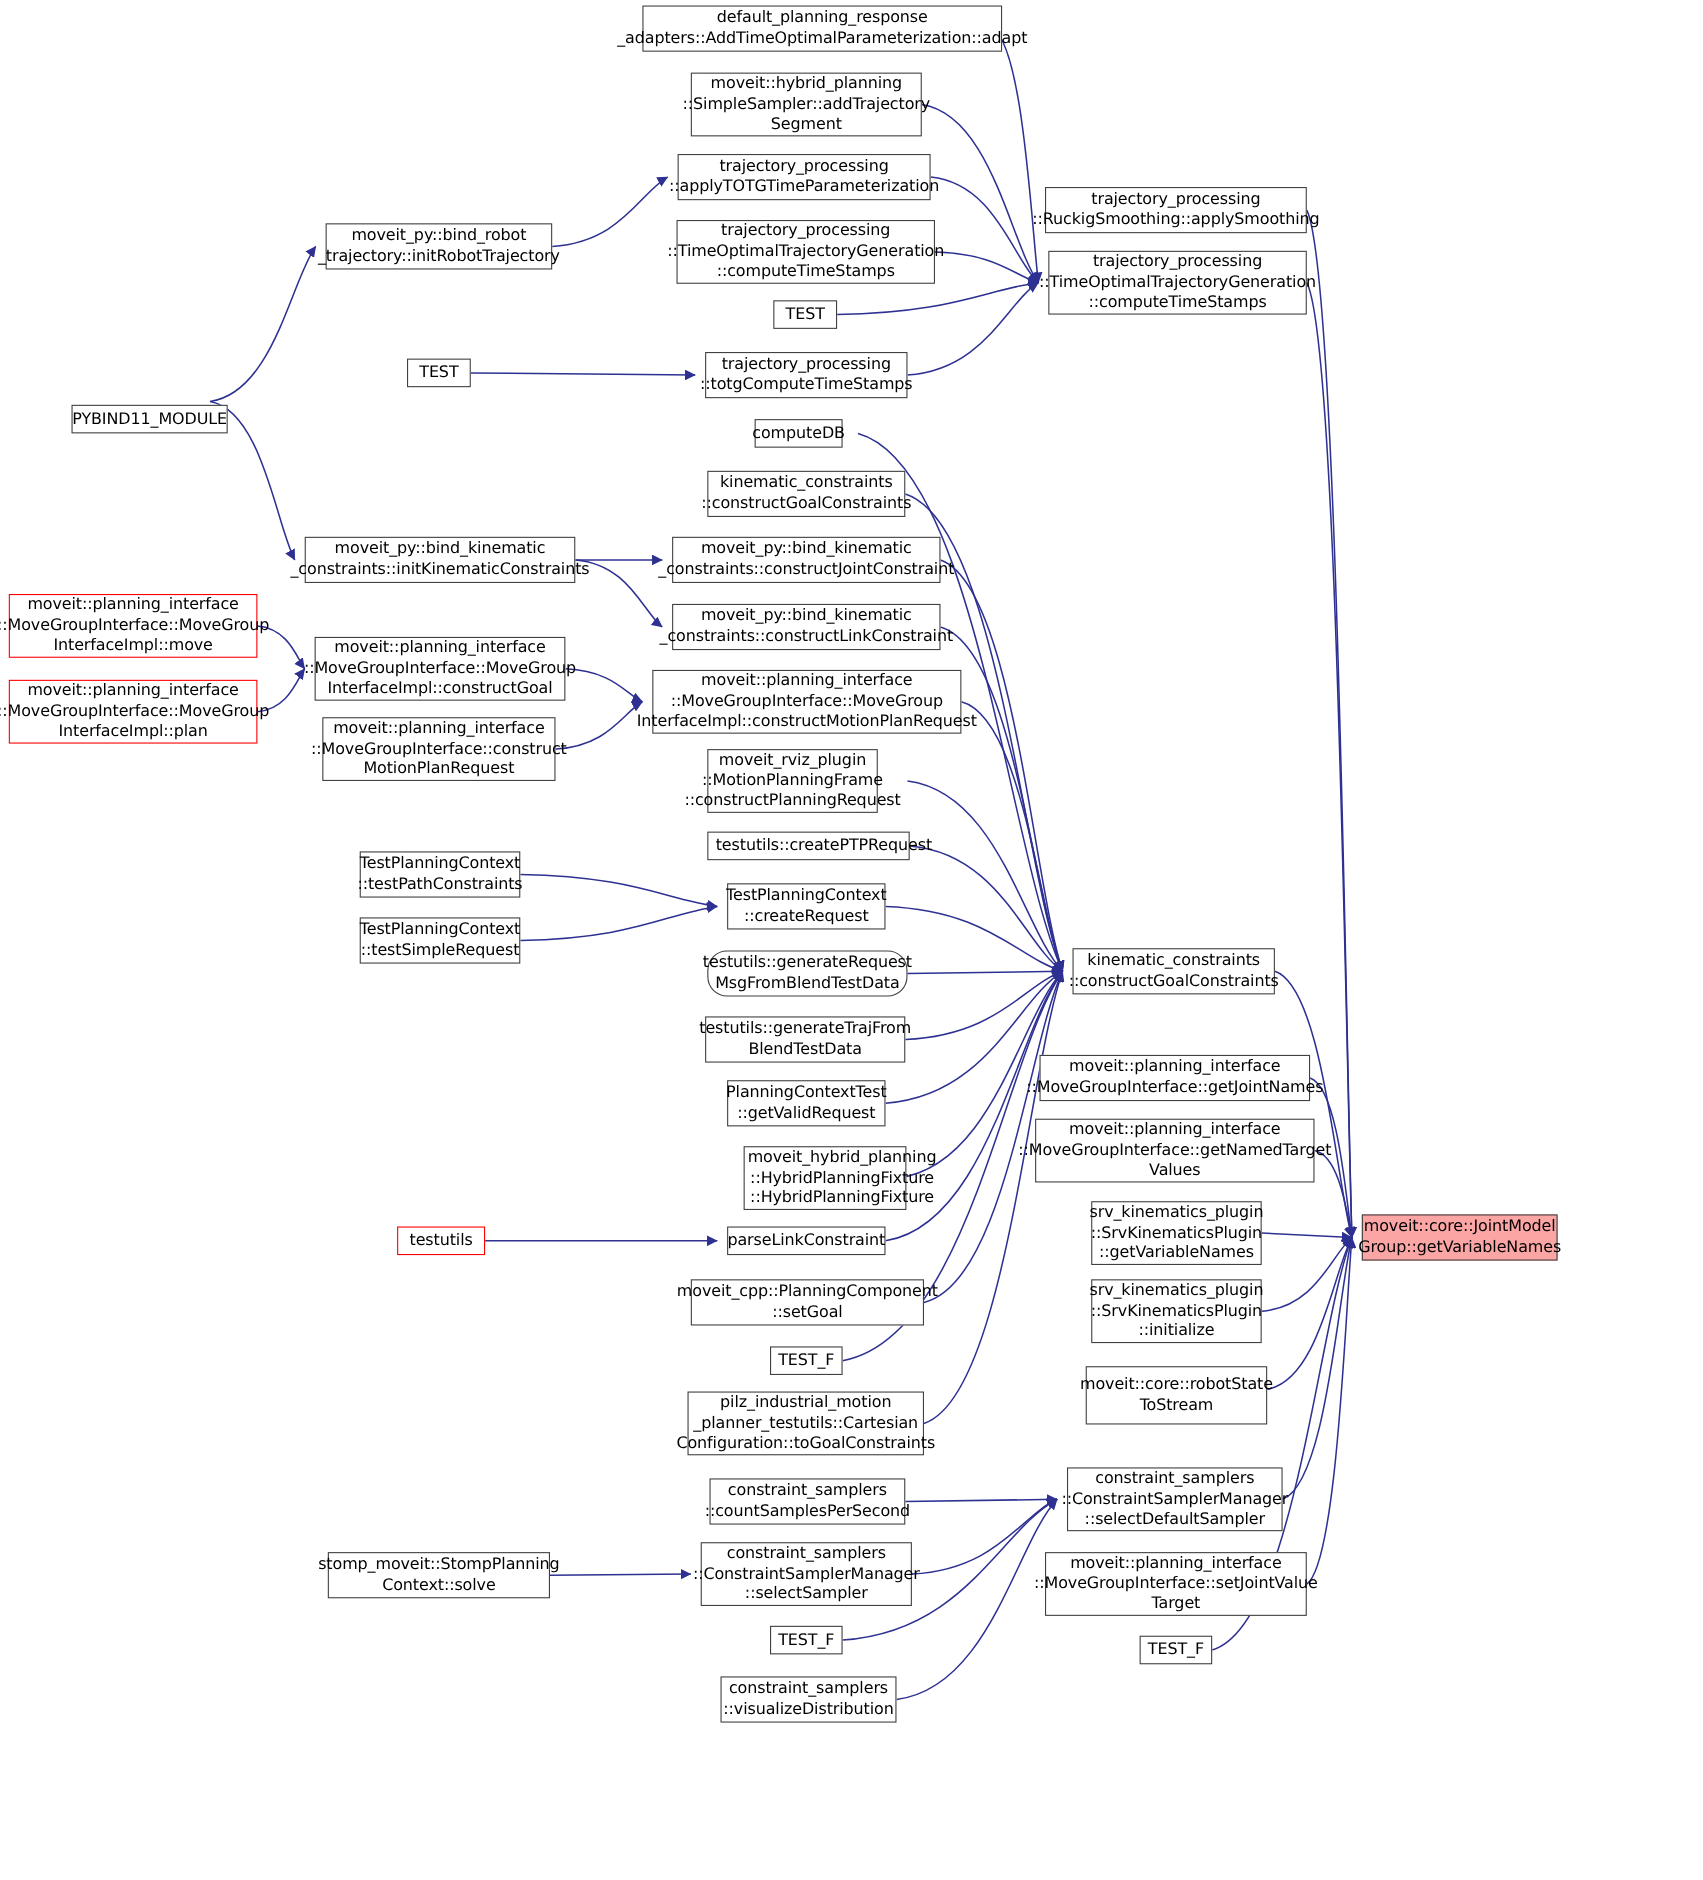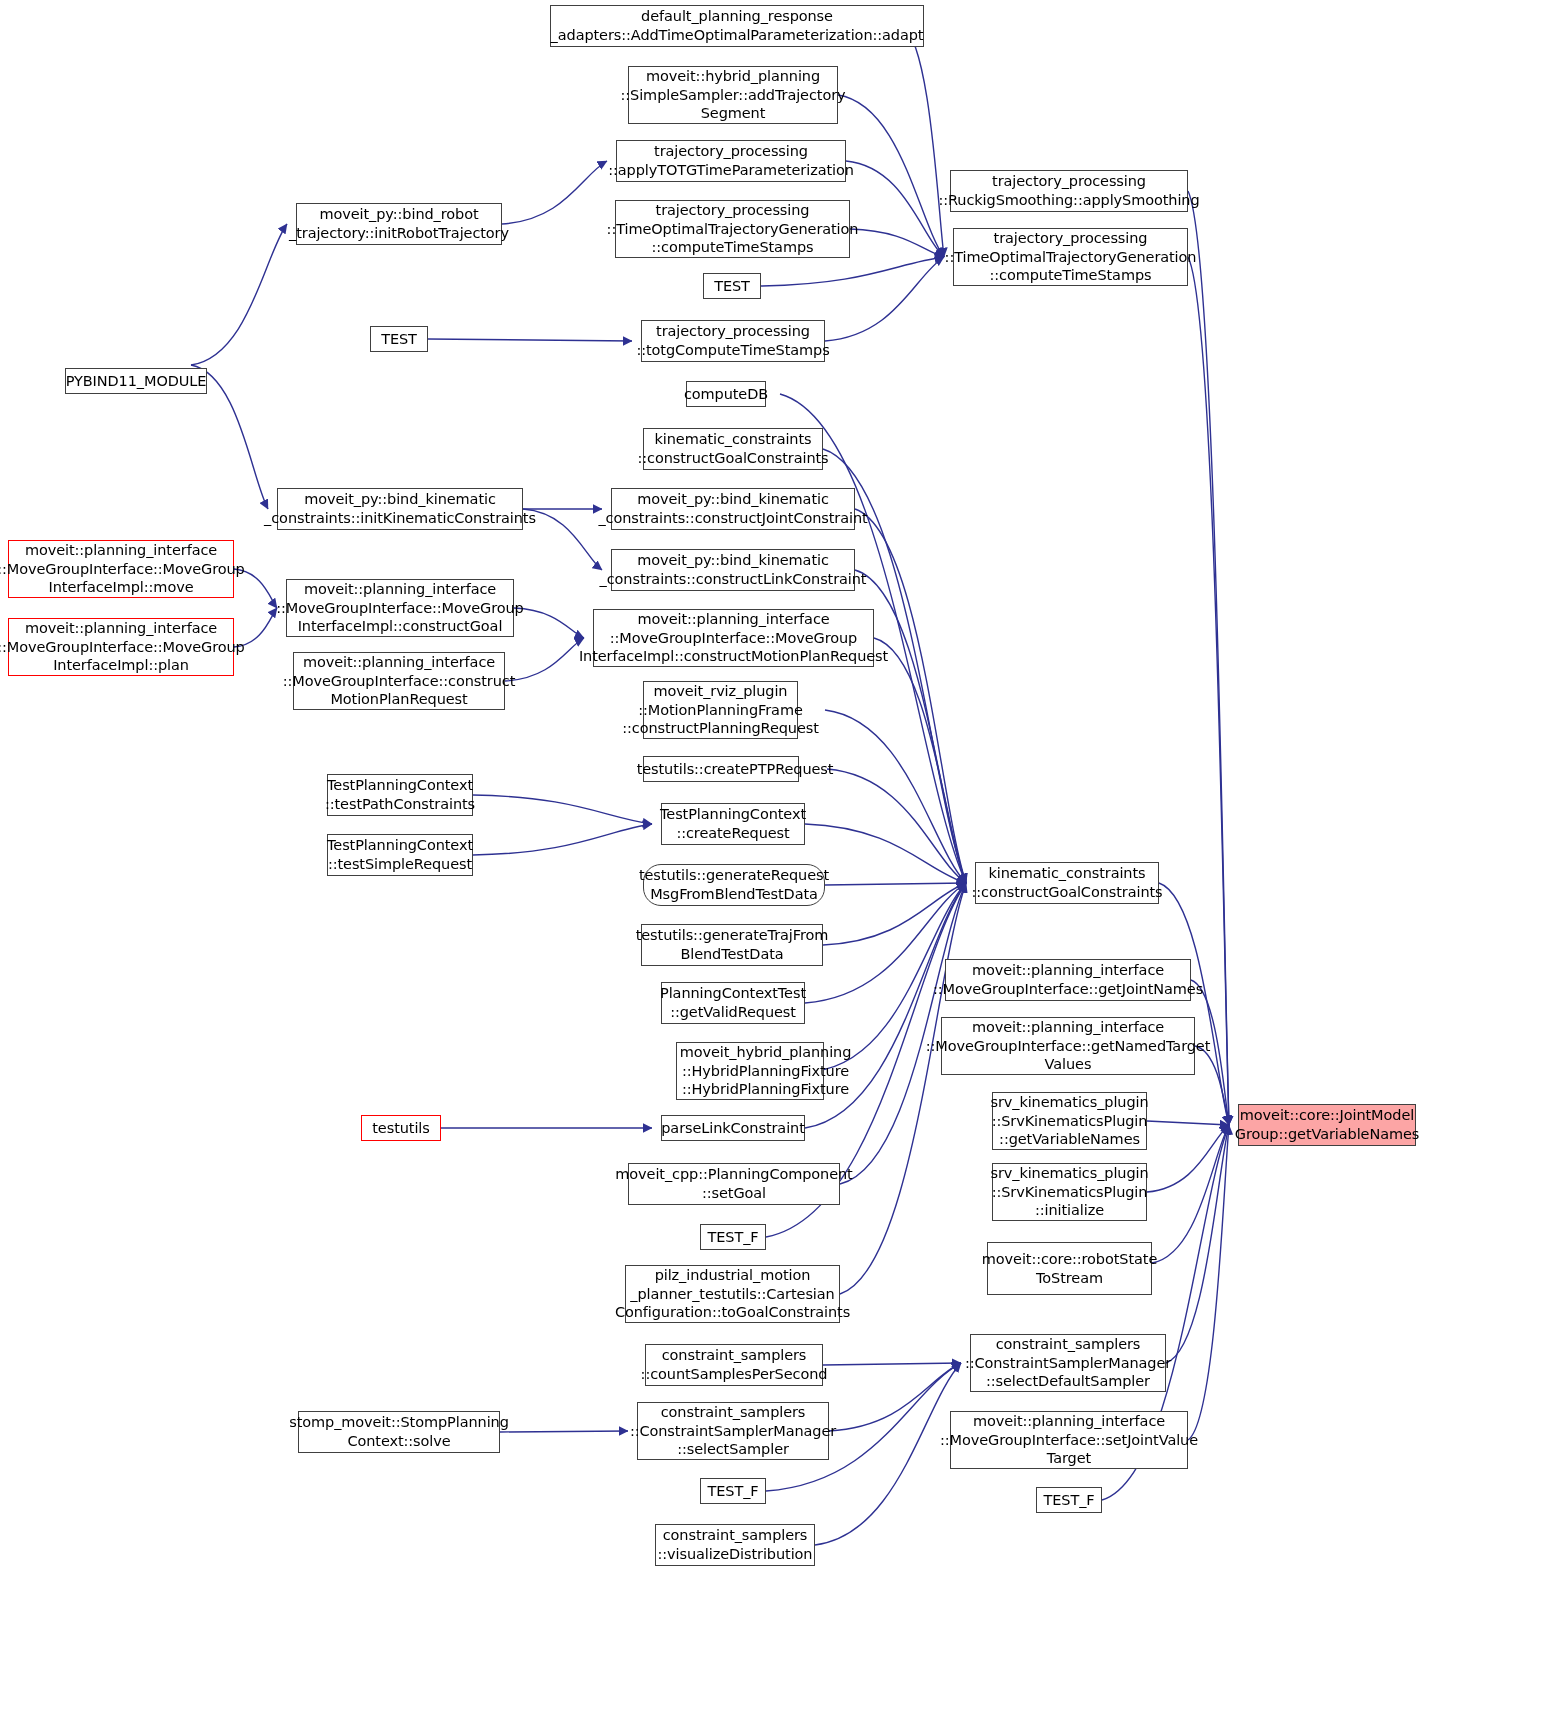--- a/index.html
+++ b/index.html
@@ -103,21 +103,21 @@
       <path d="M 823 1365 L 961 1363" fill="none" stroke="#2e3192" stroke-width="1.4" marker-end="url(#ah)"></path>
       <path d="M 500 1432 L 628 1431" fill="none" stroke="#2e3192" stroke-width="1.4" marker-end="url(#ah)"></path>
       <path d="M 829 1431 C 906.55 1426.92, 927.7 1377.96, 961 1363" fill="none" stroke="#2e3192" stroke-width="1.4" marker-end="url(#ah)"></path>
       <path d="M 766 1491 C 878.2 1483.32, 908.8 1391.16, 961 1363" fill="none" stroke="#2e3192" stroke-width="1.4" marker-end="url(#ah)"></path>
       <path d="M 815 1545 C 900.25 1534.08, 923.5 1403.04, 961 1363" fill="none" stroke="#2e3192" stroke-width="1.4" marker-end="url(#ah)"></path>
       <path d="M 1166 1363 C 1205.6 1348.72, 1216.4 1177.36, 1229 1125" fill="none" stroke="#2e3192" stroke-width="1.4" marker-end="url(#ah)"></path>
       <path d="M 1188 1440 C 1215.5 1421.1, 1223 1194.3, 1229 1125" fill="none" stroke="#2e3192" stroke-width="1.4" marker-end="url(#ah)"></path>
       <path d="M 1102 1500 C 1176.8 1477.5, 1197.2 1207.5, 1229 1125" fill="none" stroke="#2e3192" stroke-width="1.4" marker-end="url(#ah)"></path>
     </svg>
   <div id="node-layer">
-      <div class="node" style="left: 550px; top: 5px; width: 374px; height: 42px; text-align: center;">default_planning_response
+      <div class="node" style="left: 584px; top: 5px; width: 327px; height: 42px; text-align: center;">default_planning_response
 _adapters::AddTimeOptimalParameterization::adapt</div>
       <div class="node" style="left: 628px; top: 66px; width: 210px; height: 58px;">moveit::hybrid_planning
 ::SimpleSampler::addTrajectory
 Segment</div>
       <div class="node" style="left: 616px; top: 140px; width: 230px; height: 42px;">trajectory_processing
 ::applyTOTGTimeParameterization</div>
       <div class="node" style="left: 615px; top: 200px; width: 235px; height: 58px;">trajectory_processing
 ::TimeOptimalTrajectoryGeneration
 ::computeTimeStamps</div>
       <div class="node" style="left: 703px; top: 273px; width: 58px; height: 26px;">TEST</div>
@@ -152,21 +152,21 @@
 InterfaceImpl::constructGoal</div>
       <div class="node" style="left: 293px; top: 652px; width: 212px; height: 58px;">moveit::planning_interface
 ::MoveGroupInterface::construct
 MotionPlanRequest</div>
       <div class="node" style="left: 593px; top: 609px; width: 281px; height: 58px;">moveit::planning_interface
 ::MoveGroupInterface::MoveGroup
 InterfaceImpl::constructMotionPlanRequest</div>
       <div class="node" style="left: 643px; top: 681px; width: 155px; height: 58px;">moveit_rviz_plugin
 ::MotionPlanningFrame
 ::constructPlanningRequest</div>
-      <div class="node" style="left: 643px; top: 756px; width: 156px; height: 26px; padding-left: 32px;">testutils::createPTPRequest</div>
+      <div class="node" style="left: 643px; top: 756px; width: 184px; height: 26px; padding-left: 32px;">testutils::createPTPRequest</div>
       <div class="node" style="left: 661px; top: 803px; width: 144px; height: 42px;">TestPlanningContext
 ::createRequest</div>
       <div class="node" style="left: 327px; top: 774px; width: 146px; height: 42px;">TestPlanningContext
 ::testPathConstraints</div>
       <div class="node" style="left: 327px; top: 834px; width: 146px; height: 42px;">TestPlanningContext
 ::testSimpleRequest</div>
       <div class="node" style="left: 643px; top: 864px; width: 182px; height: 42px; border-radius: 18px;">testutils::generateRequest
 MsgFromBlendTestData</div>
       <div class="node" style="left: 641px; top: 924px; width: 182px; height: 42px;">testutils::generateTrajFrom
 BlendTestData</div>

